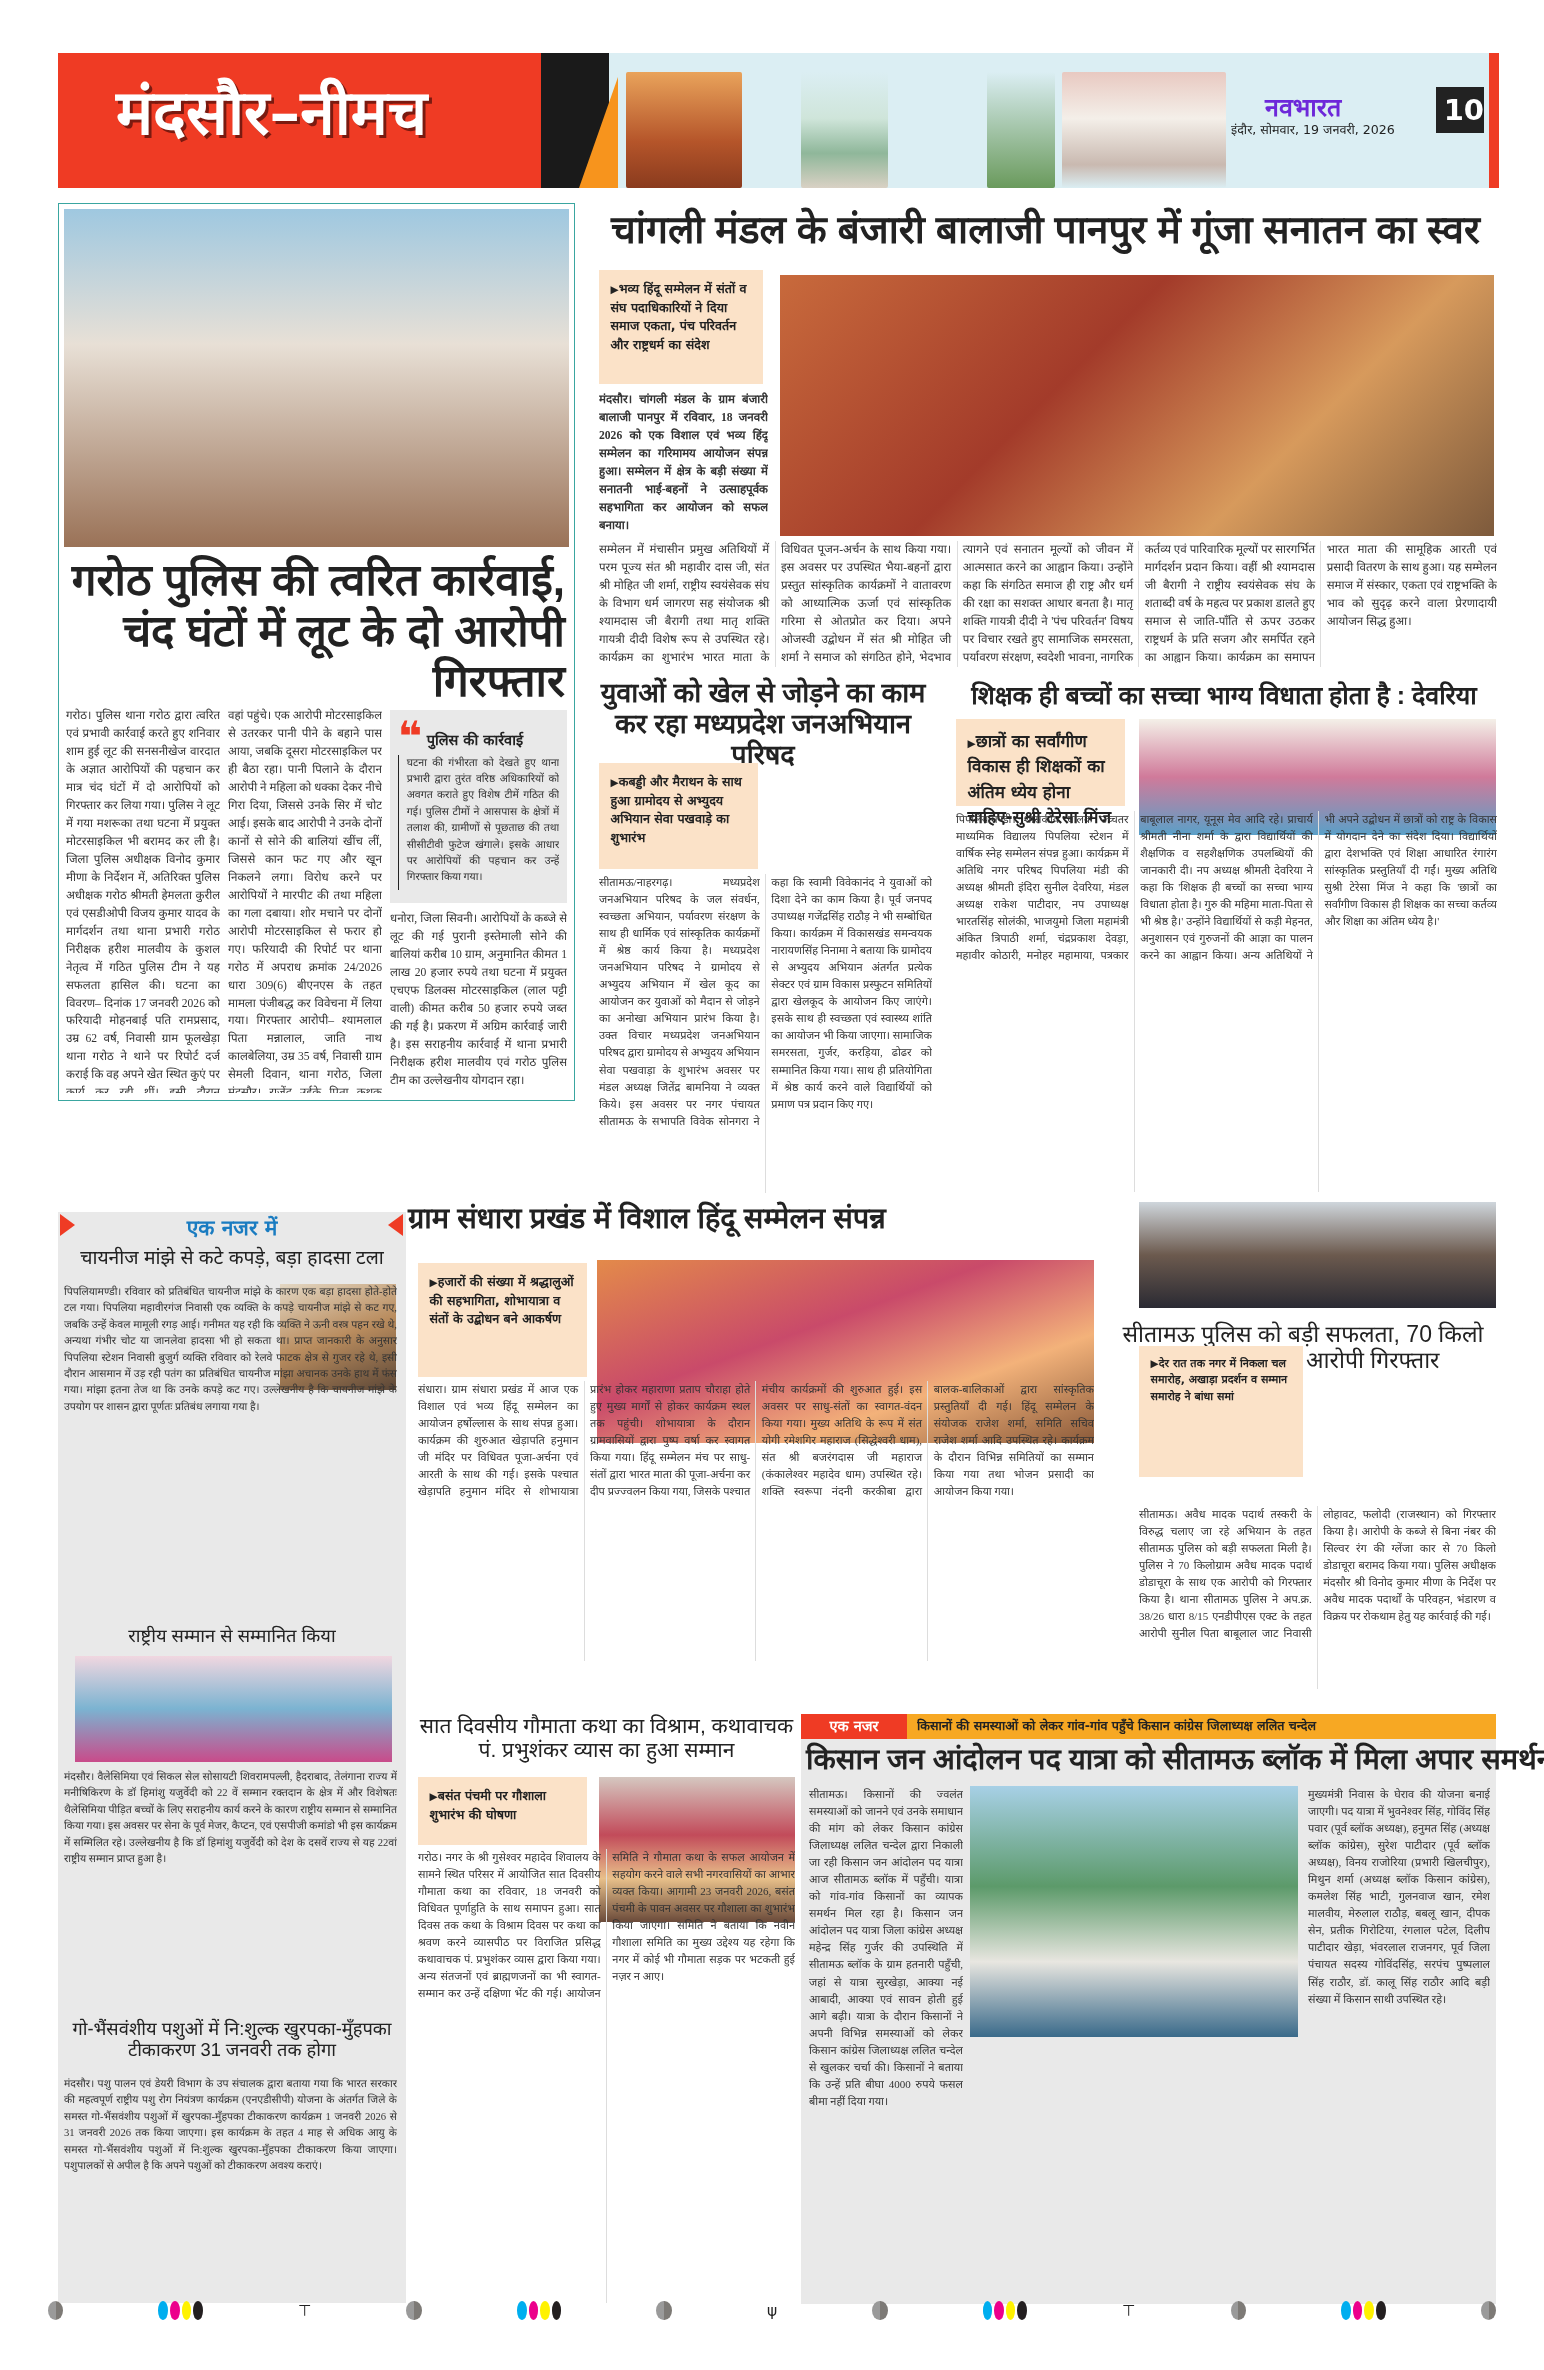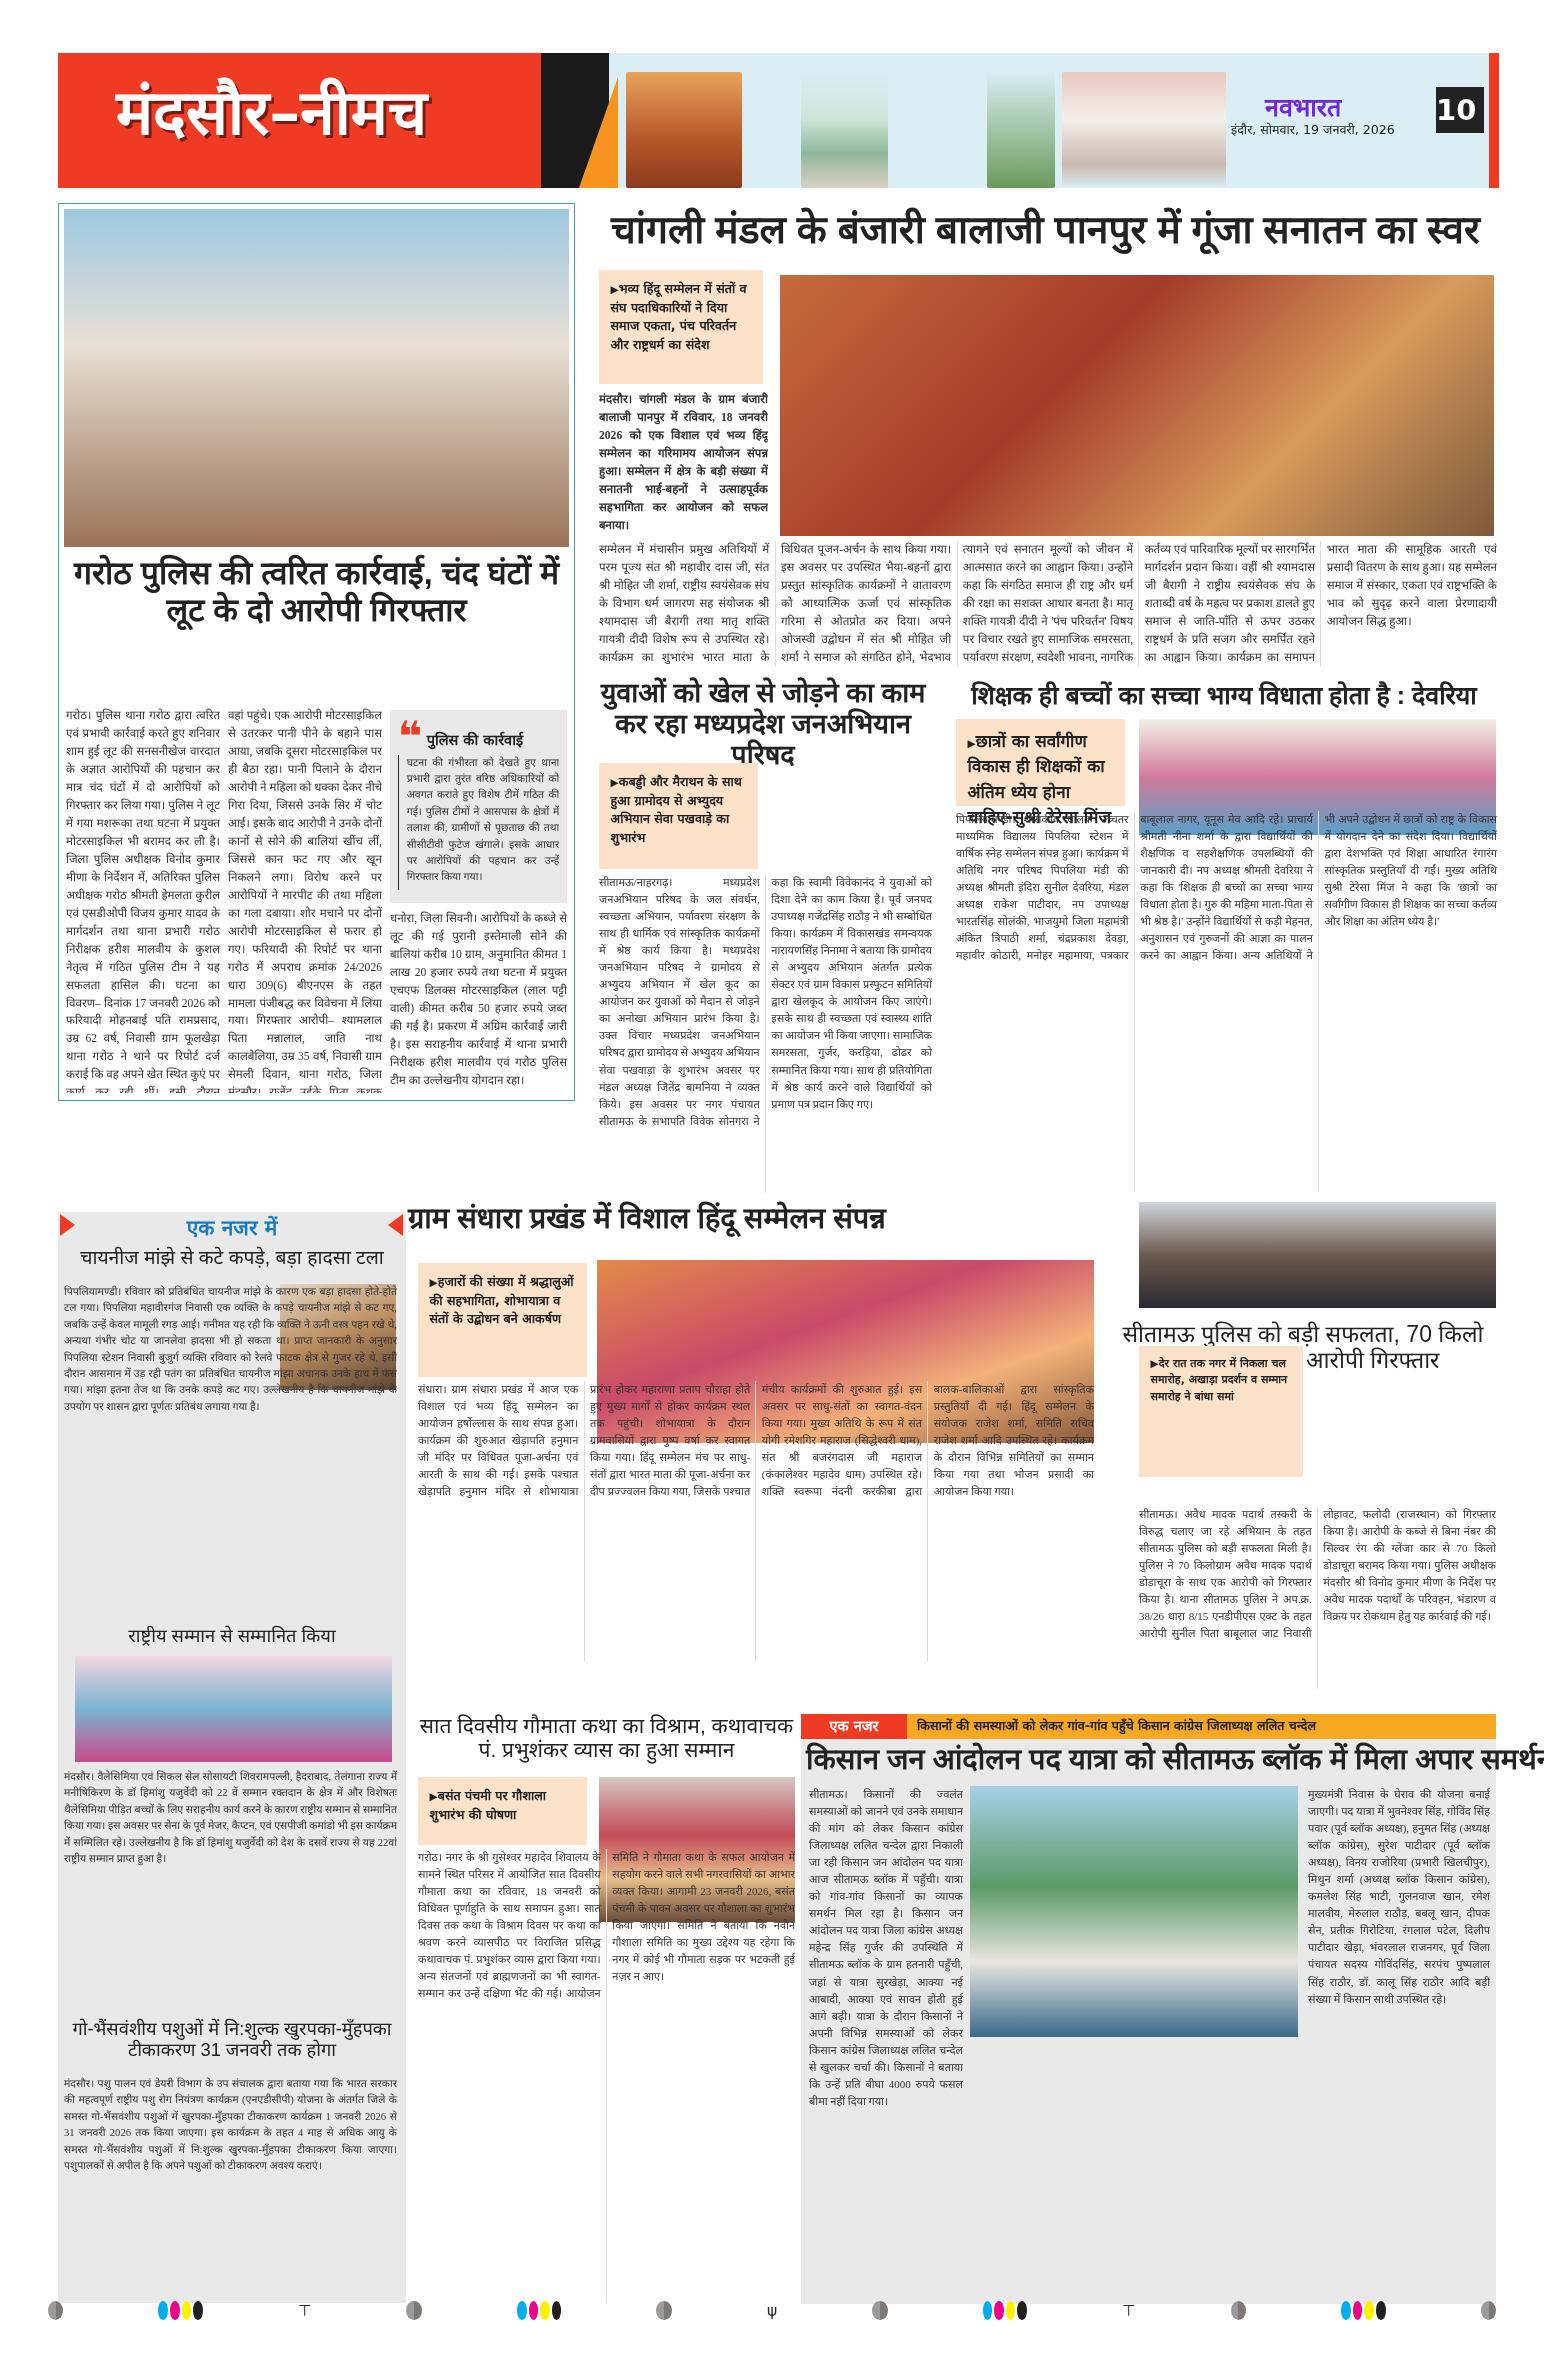--- a/index.html
+++ b/index.html
@@ -6,21 +6,21 @@
 body{width:1545px;height:2370px;background:#fff;font-family:"DejaVu Sans",sans-serif;color:#222;position:relative;overflow:hidden}
 .abs{position:absolute}
 .masthead{left:58px;top:53px;width:1431px;height:135px;background:#dbeef3}
 .mast-red{left:58px;top:53px;width:541px;height:135px;background:#ef3b24}
 .mast-black{left:541px;top:53px;width:68px;height:135px;background:#1a1a1a;clip-path:polygon(0 0,100% 0,100% 40%,65% 100%,0 100%)}
 .mast-orange{left:579px;top:77px;width:39px;height:111px;background:#f7941d;clip-path:polygon(100% 0,100% 100%,0 100%)}
 .mast-title{left:116px;top:68px;font-size:62px;font-weight:bold;color:#fff;text-shadow:2.9px 2.9px 0 #7a1a10;font-family:"DejaVu Serif",serif}
 .mast-img{top:72px;height:116px;border-radius:1.9px}
 .brand{left:1265px;top:89px;font-size:25px;font-weight:bold;color:#6d28d9}
 .mast-date{left:1231px;top:121px;font-size:12.6px;color:#222}
-.page-no{left:1436px;top:87px;width:48px;height:46px;background:#222;color:#fff;font-size:29px;font-weight:bold;text-align:left;line-height:46px}
+.page-no{left:1436px;top:87px;width:48px;height:46px;background:#222;color:#fff;font-size:29px;font-weight:bold;text-align:right;line-height:46px}
 .mast-edge{left:1489px;top:53px;width:9.7px;height:135px;background:#ef3b24}
 .headline{font-weight:bold;color:#222;line-height:1.15;font-family:"Liberation Sans",sans-serif}
 .boxframe{border:1.9px solid #3aa6a0}
 .highlight{background:#fbe2c8;padding:9.7px 11.6px;font-weight:bold;font-size:14.5px;line-height:1.5;color:#222}
 .highlight::before{content:"\25B6 ";font-size:10.6px}
 .body{font-size:11.6px;line-height:1.55;color:#333;text-align:justify;font-family:"Liberation Serif",serif}
 .photo{background:linear-gradient(135deg,#c86a3c,#a33b2a 40%,#d79a5c 70%,#7d5a3c)}
 .photo2{background:linear-gradient(160deg,#e3d7c3,#b98c5e 50%,#5b4636)}
 .photo3{background:linear-gradient(180deg,#9fc8e0,#e8e0d6 40%,#9a7257)}
 .photo4{background:linear-gradient(180deg,#f4f0e8,#d07a9a 50%,#5aa0c8)}
@@ -44,21 +44,21 @@
 <div class="abs mast-img" style="left:801px;width:87px;background:linear-gradient(180deg,#dbeef3,#cfe5da 40%,#8fb79a 70%,#d9d1c4)"></div>
 <div class="abs mast-img" style="left:987px;width:68px;background:linear-gradient(180deg,#dbeef3,#6a9a5c)"></div>
 <div class="abs mast-img" style="left:1062px;width:164px;background:linear-gradient(180deg,#e8c9c1,#f4efe9 40%,#c9b9b0 80%,#dbeef3)"></div>
 <div class="abs brand">नवभारत</div>
 <div class="abs mast-date">इंदौर, सोमवार, 19 जनवरी, 2026</div>
 <div class="abs page-no">10</div>
 <div class="abs mast-edge"></div>
 
 <div class="abs boxframe" style="left:58px;top:203px;width:517px;height:898px"></div>
 <div class="abs photo3" style="left:64px;top:209px;width:505px;height:338px"></div>
-<div class="abs headline" style="left:68px;top:555px;width:497px;font-size:32px;text-align:center">गरोठ पुलिस की त्वरित कार्रवाई, चंद घंटों में लूट के दो आरोपी गिरफ्तार</div>
+<div class="abs headline" style="left:68px;top:555px;width:497px;font-size:44px;text-align:right">गरोठ पुलिस की त्वरित कार्रवाई, चंद घंटों में लूट के दो आरोपी गिरफ्तार</div>
 <div class="abs body" style="left:66px;top:707px;width:154px;height:386px;overflow:hidden">गरोठ। पुलिस थाना गरोठ द्वारा त्वरित एवं प्रभावी कार्रवाई करते हुए शनिवार शाम हुई लूट की सनसनीखेज वारदात के अज्ञात आरोपियों की पहचान कर मात्र चंद घंटों में दो आरोपियों को गिरफ्तार कर लिया गया। पुलिस ने लूट में गया मशरूका तथा घटना में प्रयुक्त मोटरसाइकिल भी बरामद कर ली है। जिला पुलिस अधीक्षक विनोद कुमार मीणा के निर्देशन में, अतिरिक्त पुलिस अधीक्षक गरोठ श्रीमती हेमलता कुरील एवं एसडीओपी विजय कुमार यादव के मार्गदर्शन तथा थाना प्रभारी गरोठ निरीक्षक हरीश मालवीय के कुशल नेतृत्व में गठित पुलिस टीम ने यह सफलता हासिल की। घटना का विवरण– दिनांक 17 जनवरी 2026 को फरियादी मोहनबाई पति रामप्रसाद, उम्र 62 वर्ष, निवासी ग्राम फूलखेड़ा थाना गरोठ ने थाने पर रिपोर्ट दर्ज कराई कि वह अपने खेत स्थित कुएं पर कार्य कर रही थीं। इसी दौरान मोटरसाइकिल से दो अज्ञात व्यक्ति</div>
 <div class="abs body" style="left:228px;top:707px;width:154px;height:386px;overflow:hidden">वहां पहुंचे। एक आरोपी मोटरसाइकिल से उतरकर पानी पीने के बहाने पास आया, जबकि दूसरा मोटरसाइकिल पर ही बैठा रहा। पानी पिलाने के दौरान आरोपी ने महिला को धक्का देकर नीचे गिरा दिया, जिससे उनके सिर में चोट आई। इसके बाद आरोपी ने उनके दोनों कानों से सोने की बालियां खींच लीं, जिससे कान फट गए और खून निकलने लगा। विरोध करने पर आरोपियों ने मारपीट की तथा महिला का गला दबाया। शोर मचाने पर दोनों आरोपी मोटरसाइकिल से फरार हो गए। फरियादी की रिपोर्ट पर थाना गरोठ में अपराध क्रमांक 24/2026 धारा 309(6) बीएनएस के तहत मामला पंजीबद्ध कर विवेचना में लिया गया। गिरफ्तार आरोपी– श्यामलाल पिता मन्नालाल, जाति नाथ कालबेलिया, उम्र 35 वर्ष, निवासी ग्राम सेमली दिवान, थाना गरोठ, जिला मंदसौर। राजेंद्र उईके पिता कथकु उईके, उम्र 44 वर्ष, निवासी धनोरा, थाना</div>
 <div class="abs greybox" style="left:390px;top:710px;width:177px;height:193px;padding:5.8px 7.7px">
   <span class="quote-mark">❝</span>
   <div style="font-weight:bold;font-size:14.5px;margin:-29px 0 5.8px 29px">पुलिस की कार्रवाई</div>
   <div class="body" style="border-left:1.9px solid #222;padding-left:8px;font-size:10.6px;height:135px;overflow:hidden">घटना की गंभीरता को देखते हुए थाना प्रभारी द्वारा तुरंत वरिष्ठ अधिकारियों को अवगत कराते हुए विशेष टीमें गठित की गई। पुलिस टीमों ने आसपास के क्षेत्रों में तलाश की, ग्रामीणों से पूछताछ की तथा सीसीटीवी फुटेज खंगाले। इसके आधार पर आरोपियों की पहचान कर उन्हें गिरफ्तार किया गया।</div>
 </div>
 <div class="abs body" style="left:390px;top:910px;width:177px;height:183px;overflow:hidden">धनोरा, जिला सिवनी। आरोपियों के कब्जे से लूट की गई पुरानी इस्तेमाली सोने की बालियां करीब 10 ग्राम, अनुमानित कीमत 1 लाख 20 हजार रुपये तथा घटना में प्रयुक्त एचएफ डिलक्स मोटरसाइकिल (लाल पट्टी वाली) कीमत करीब 50 हजार रुपये जब्त की गई है। प्रकरण में अग्रिम कार्रवाई जारी है। इस सराहनीय कार्रवाई में थाना प्रभारी निरीक्षक हरीश मालवीय एवं गरोठ पुलिस टीम का उल्लेखनीय योगदान रहा।</div>
 
 <div class="abs headline" style="left:594px;top:208px;width:903px;font-size:39px;text-align:center;white-space:nowrap">चांगली मंडल के बंजारी बालाजी पानपुर में गूंजा सनातन का स्वर</div>

